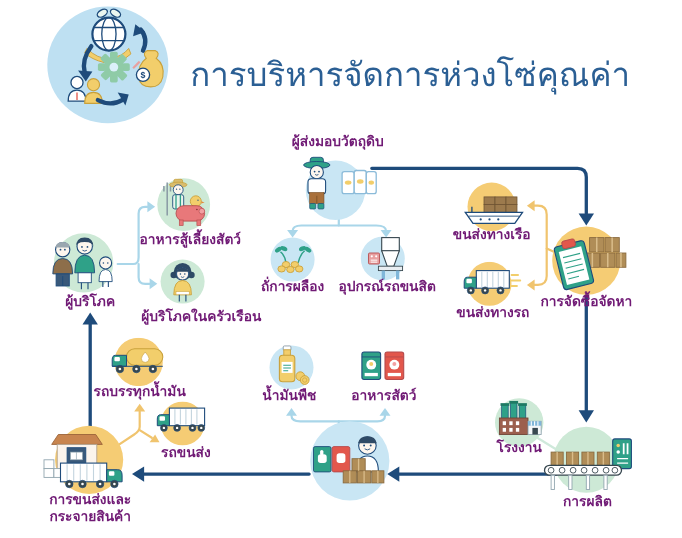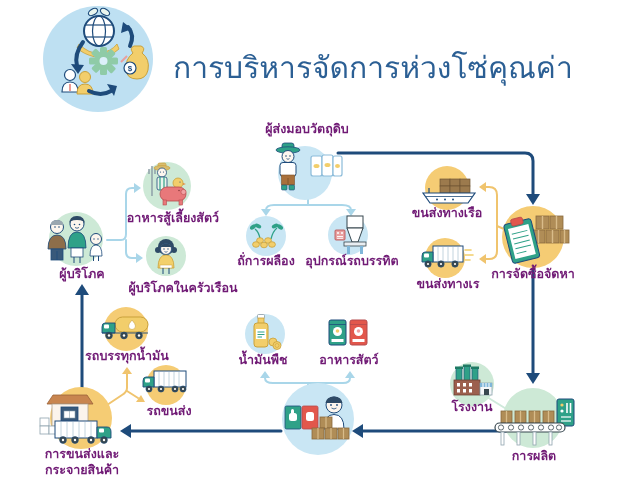--- a/index.html
+++ b/index.html
@@ -262,21 +262,21 @@
       <rect x="20" y="30" width="22" height="4" fill="#E9EEF2" stroke="#37474F" stroke-width="0.8"></rect>
       <rect x="23" y="34" width="3" height="8" fill="#7FB6D9"></rect>
       <rect x="36" y="34" width="3" height="8" fill="#7FB6D9"></rect>
       <rect x="11" y="18" width="10" height="10" rx="1" fill="#E8A0A0" stroke="#B54A4C" stroke-width="0.8"></rect>
       <circle cx="14" cy="21" r="1" fill="#fff"></circle>
         <circle cx="18" cy="21" r="1" fill="#fff"></circle>
       <line x1="13" y1="24.5" x2="19" y2="24.5" stroke="#fff" stroke-width="0.9"></line>
       <line x1="13" y1="26.3" x2="19" y2="26.3" stroke="#fff" stroke-width="0.9"></line>
     </svg>
   </div>
-  <div class="label" style="left:352px;top:254px">อุปกรณ์รถบรรทิต</div>
+  <div class="label" style="left:352px;top:254px">อุปกรณ์รถขนสิต</div>
 
   <div class="icon" style="left:417px;top:164px">
     <svg width="62" height="48" viewBox="0 0 62 48">
       <circle cx="30" cy="24" r="22" fill="#F5CC74"></circle>
       <g fill="#9C7A4D" stroke="#6E5433" stroke-width="0.7">
         <rect x="23" y="15" width="10" height="7"></rect>
           <rect x="33" y="15" width="10" height="7"></rect>
           <rect x="43" y="15" width="10" height="7"></rect>
         <rect x="23" y="22" width="10" height="7"></rect>
           <rect x="33" y="22" width="10" height="7"></rect>
@@ -311,21 +311,21 @@
         <circle cx="24" cy="26" r="1.1" fill="#fff"></circle>
       <circle cx="38" cy="26" r="3.2" fill="#37474F" stroke="#1E4B7B" stroke-width="0.6"></circle>
         <circle cx="38" cy="26" r="1.1" fill="#fff"></circle>
       <g stroke="#F2CE6B" stroke-width="1.6" stroke-linecap="round">
           <line x1="48" y1="12" x2="54" y2="12"></line>
           <line x1="48" y1="17" x2="56" y2="17"></line>
           <line x1="48" y1="22" x2="53" y2="22"></line>
         </g>
     </svg>
   </div>
-  <div class="label" style="left:448px;top:277px">ขนส่งทางเร</div>
+  <div class="label" style="left:448px;top:277px">ขนส่งทางรถ</div>
 
   <div class="icon" style="left:494px;top:204px">
     <svg width="78" height="72" viewBox="0 0 78 72">
       <circle cx="39" cy="33" r="31" fill="#F5CC74"></circle>
       <g fill="#B08D57" stroke="#8A6A3E" stroke-width="0.8">
         <rect x="42" y="12" width="13" height="13"></rect>
           <rect x="56" y="12" width="13" height="13"></rect>
         <rect x="38" y="26" width="13" height="13"></rect>
           <rect x="52" y="26" width="13" height="13"></rect>
           <rect x="66" y="26" width="9" height="13"></rect>

